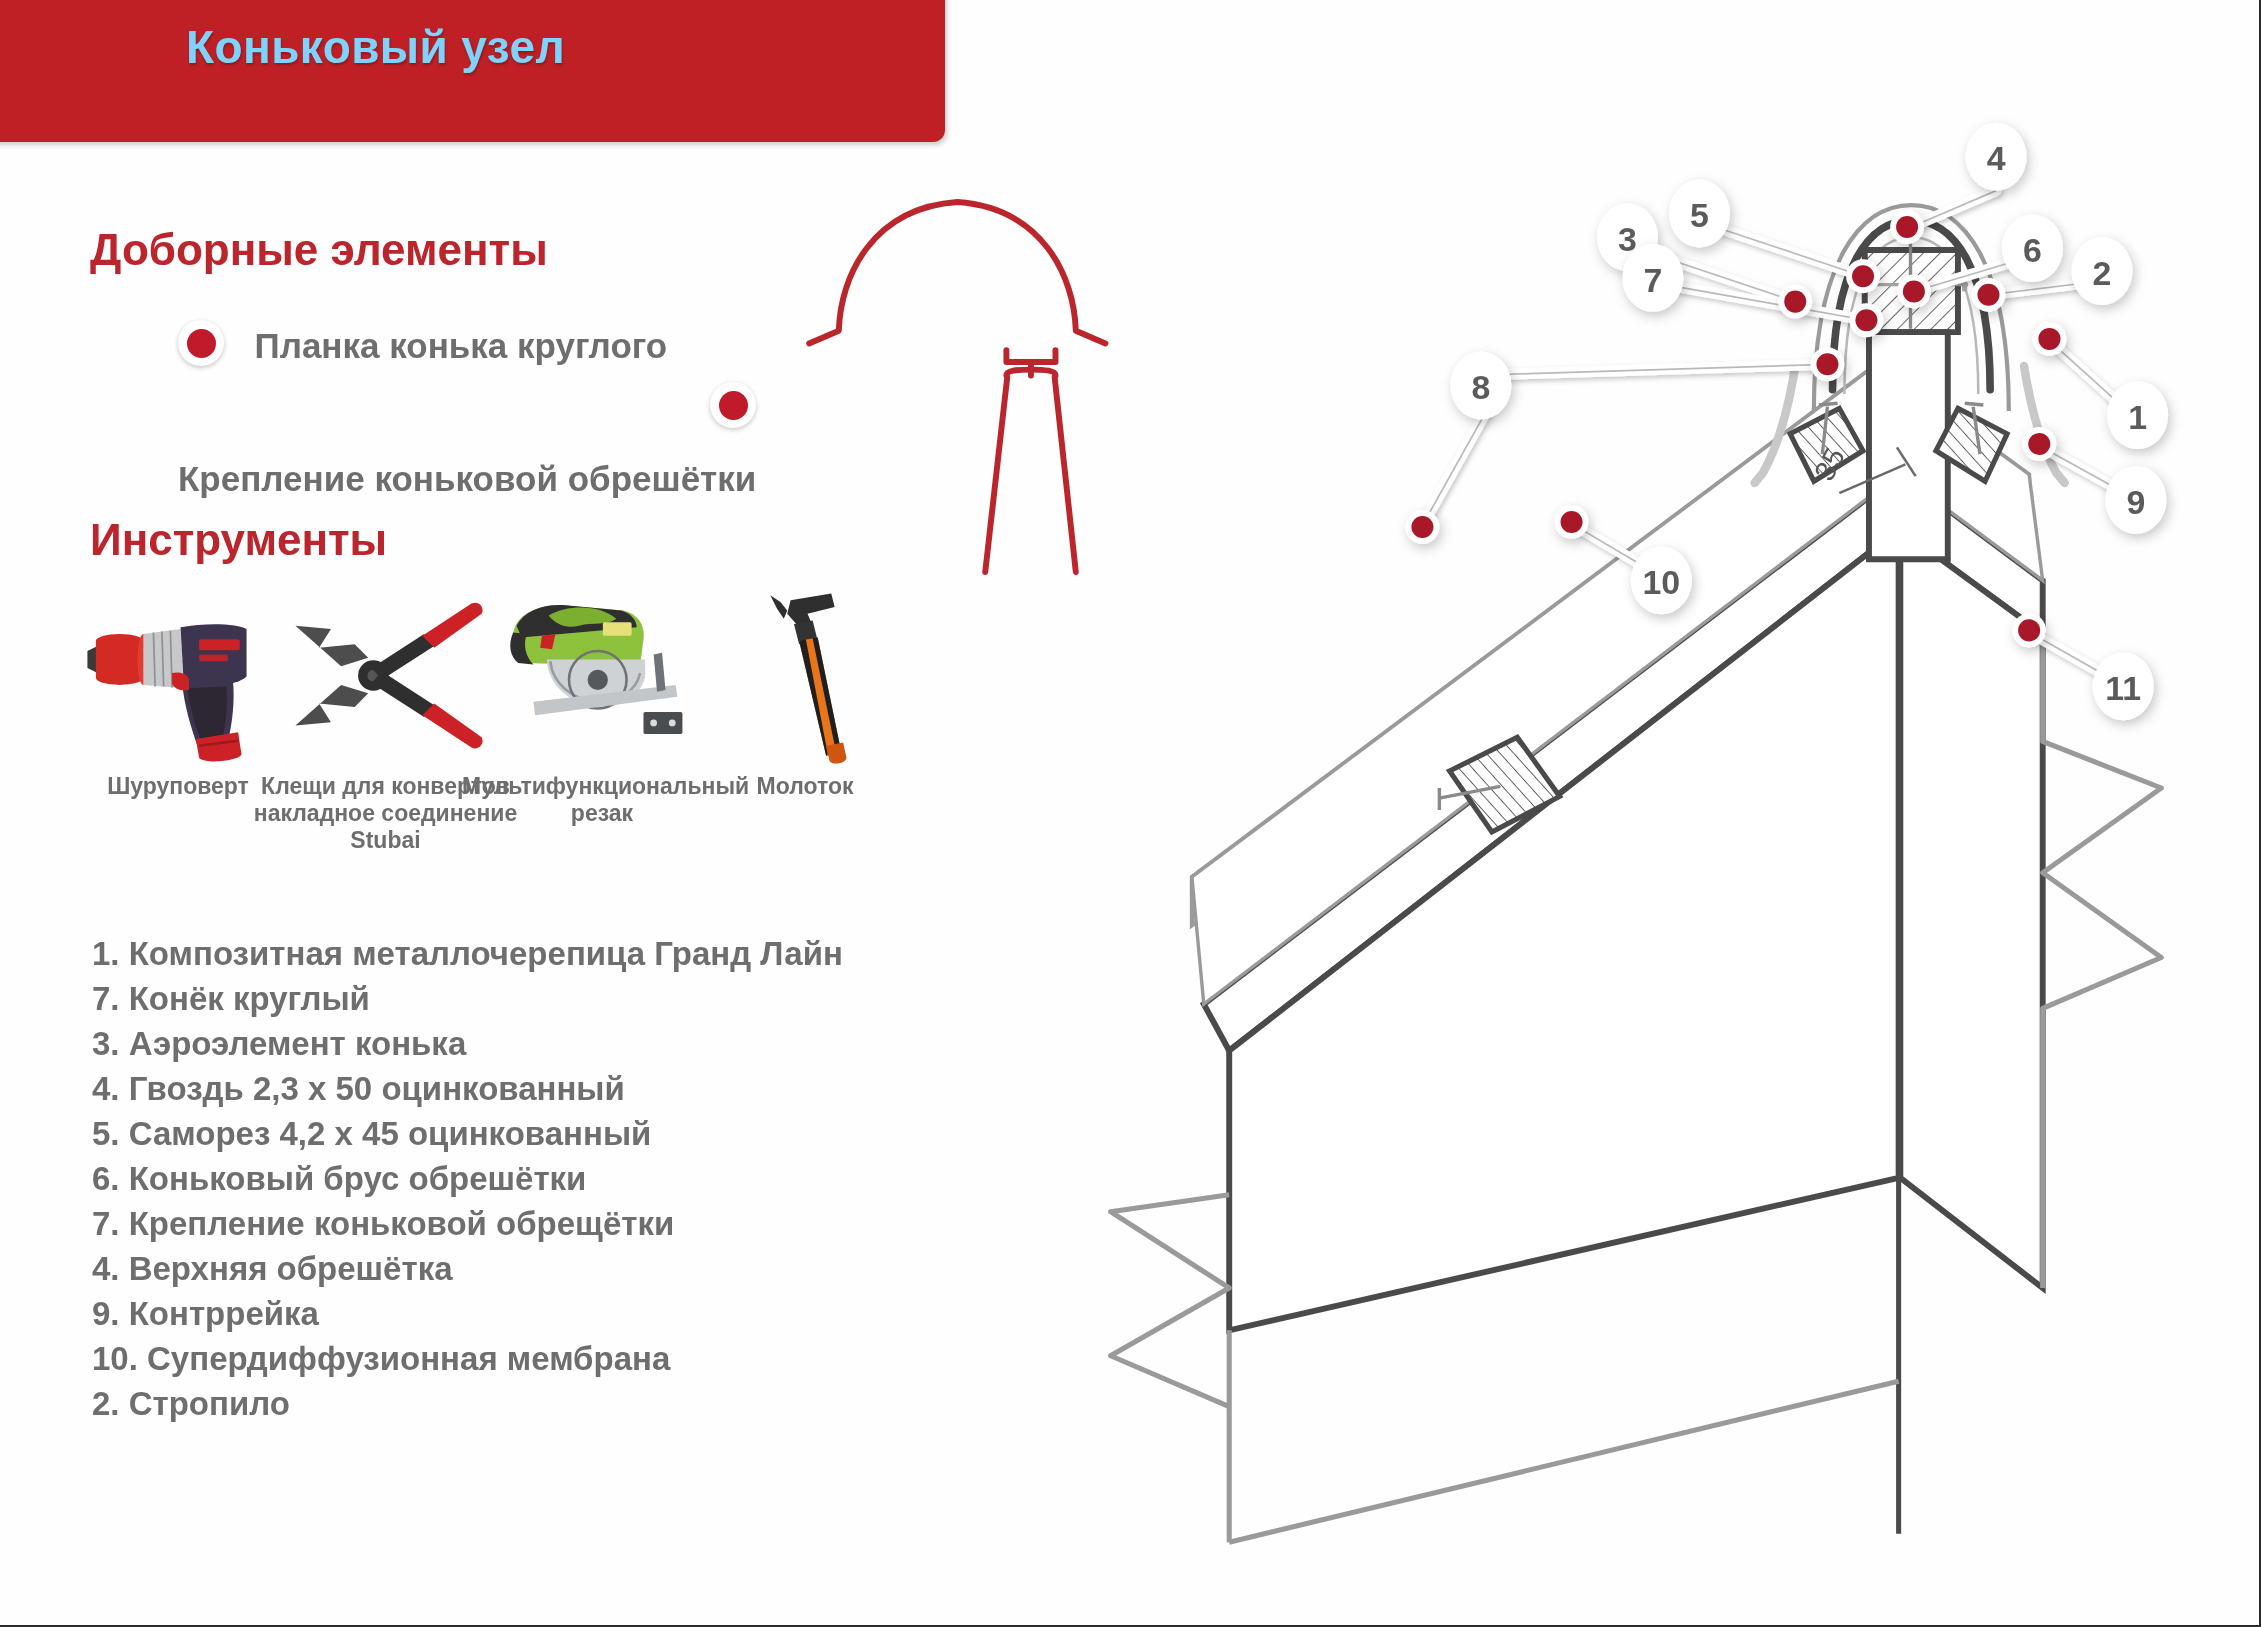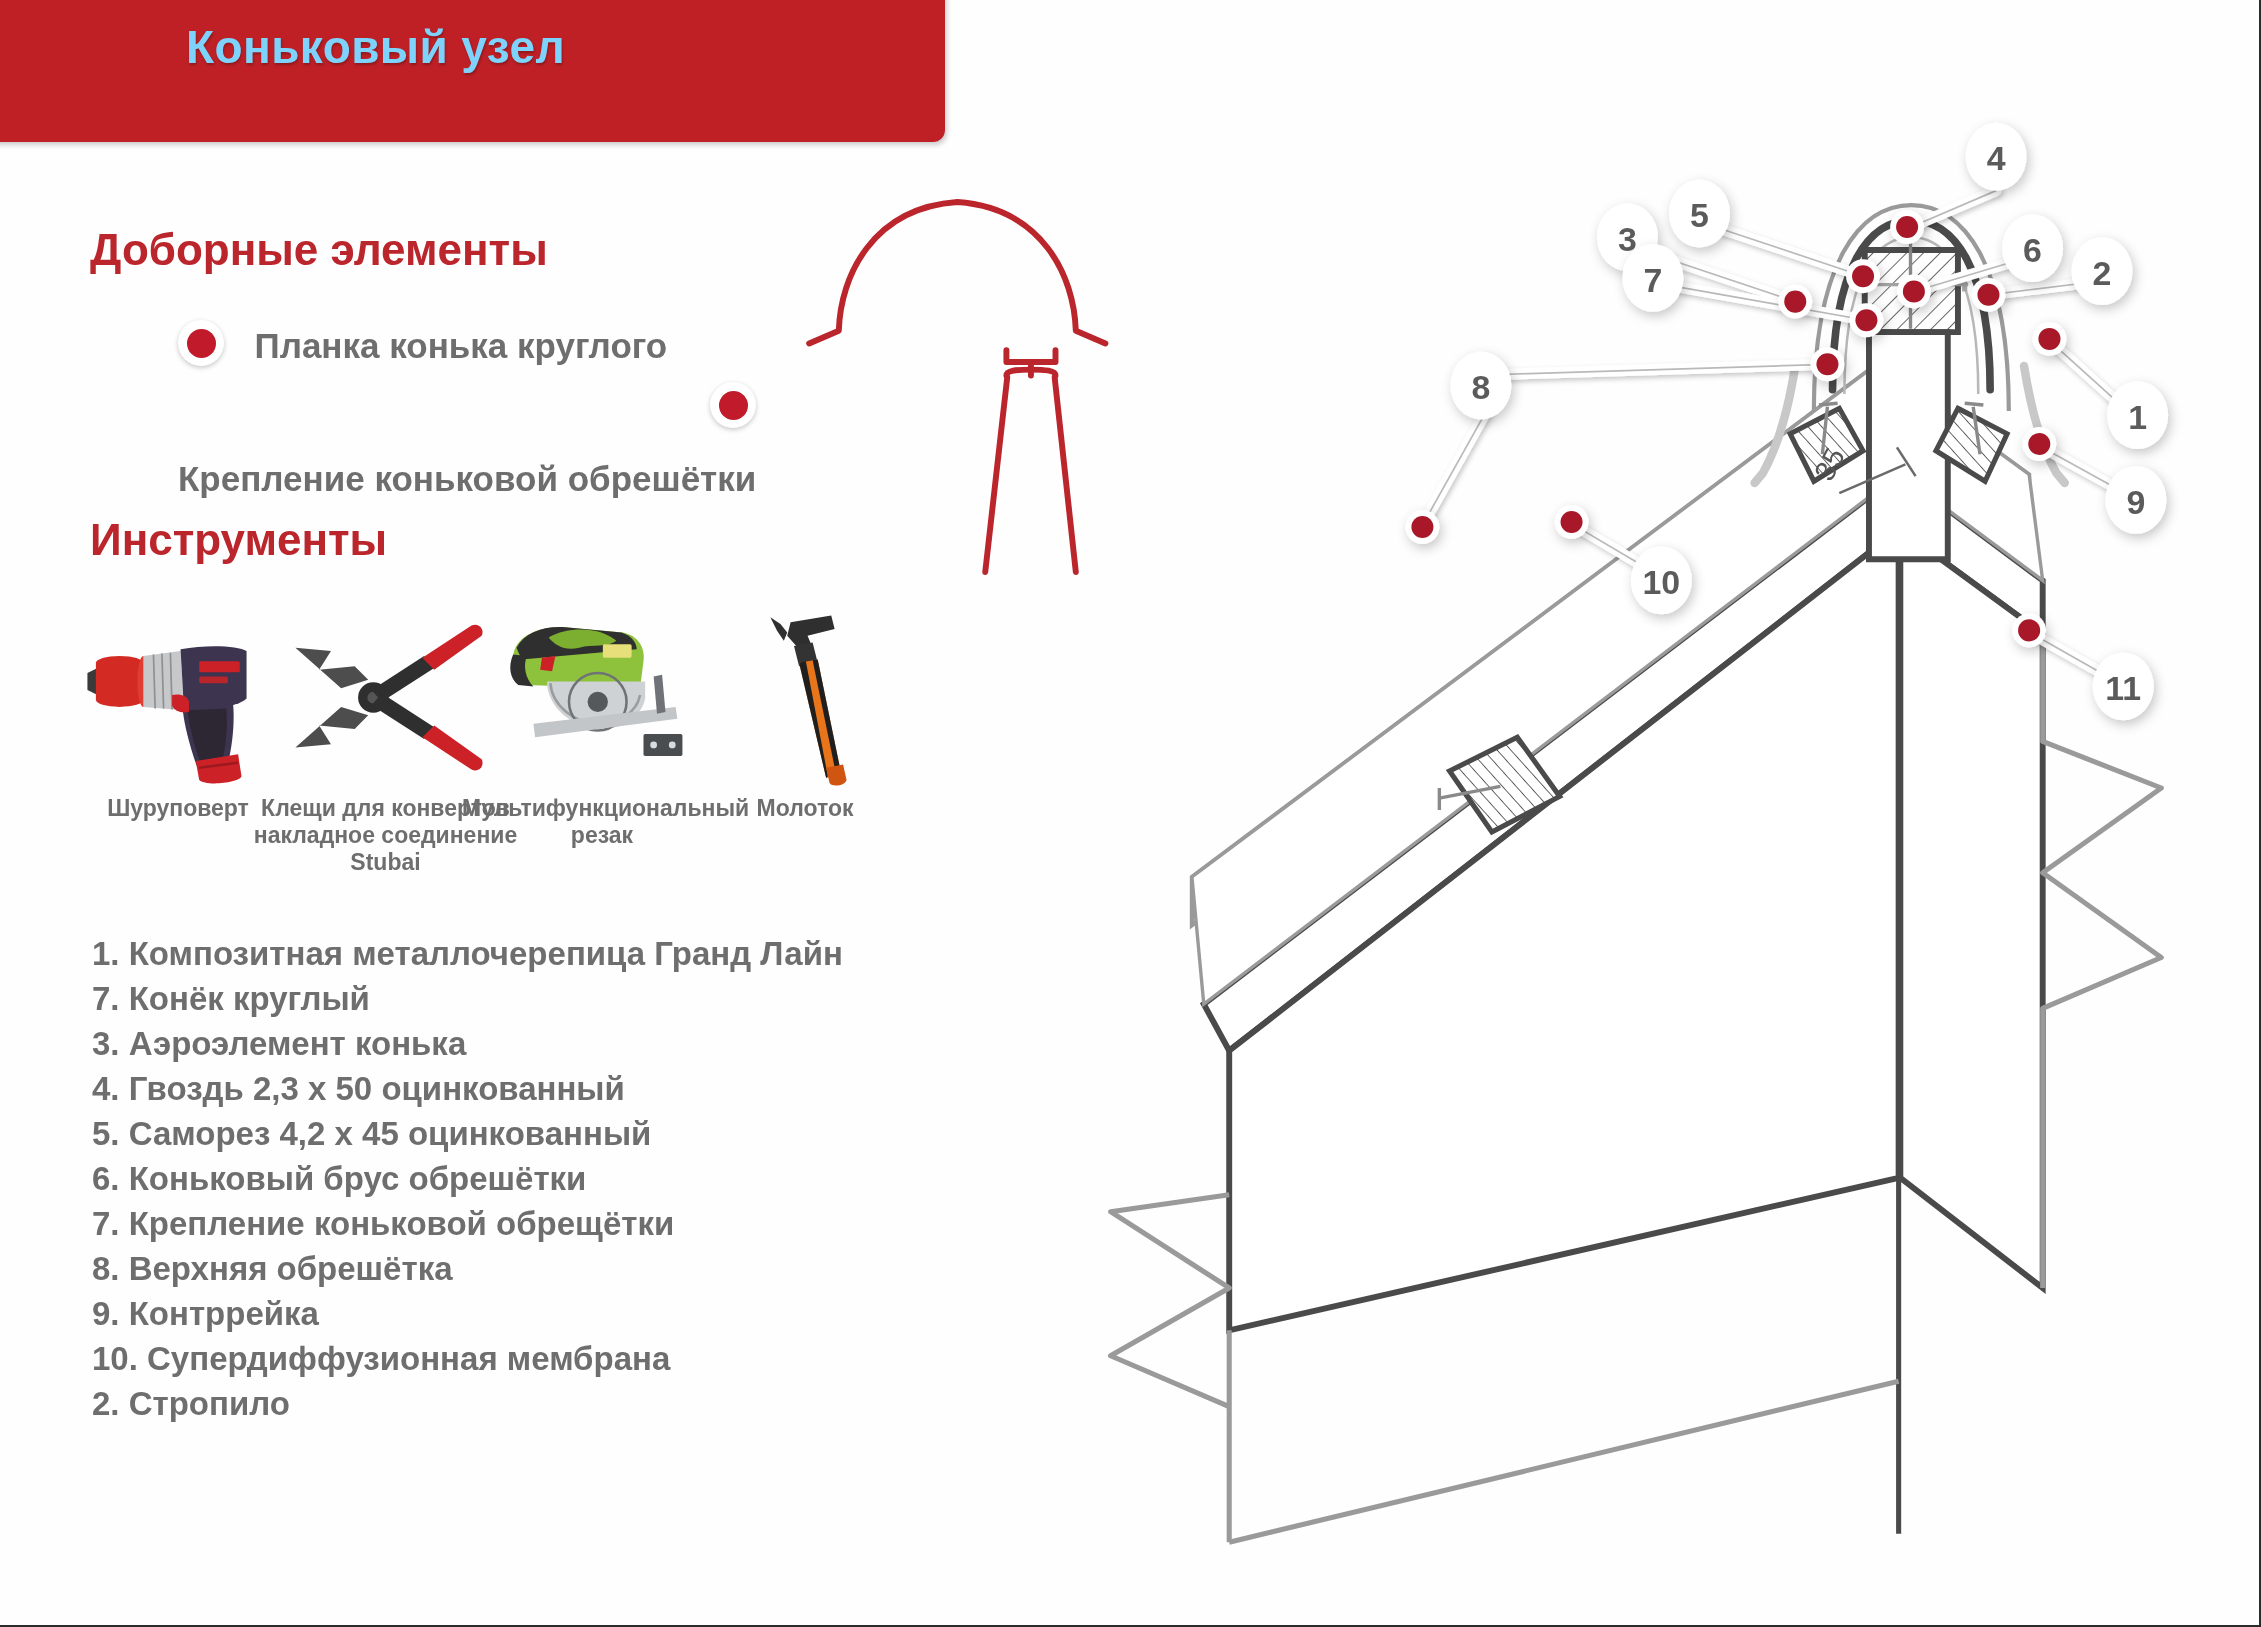--- a/index.html
+++ b/index.html
@@ -99,21 +99,21 @@
     left: 788px;
     top: 174px;
     width: 364px;
     height: 415px;
   }
 
   
   #tools {
     position: absolute;
     left: 72px;
-    top: 607px;
+    top: 585px;
     width: 1102px;
     height: 322px;
   }
   .tool {
     position: absolute;
     top: 0;
     width: 212px;
     height: 322px;
   }
   #tool-0 { left: 0px; }
@@ -321,21 +321,21 @@
   <div class="section-heading" id="heading-instrumenty">Инструменты</div>
 
   <div id="legend">
     <div class="legend-item">1. Композитная металлочерепица Гранд Лайн</div>
     <div class="legend-item">7. Конёк круглый</div>
     <div class="legend-item">3. Аэроэлемент конька</div>
     <div class="legend-item">4. Гвоздь 2,3 х 50 оцинкованный</div>
     <div class="legend-item">5. Саморез 4,2 х 45 оцинкованный</div>
     <div class="legend-item">6. Коньковый брус обрешётки</div>
     <div class="legend-item">7. Крепление коньковой обрещётки</div>
-    <div class="legend-item">8. Верхняя обрешётка</div>
+    <div class="legend-item">4. Верхняя обрешётка</div>
     <div class="legend-item">9. Контррейка</div>
     <div class="legend-item">10. Супердиффузионная мембрана</div>
     <div class="legend-item">2. Стропило</div>
   </div>
 
   <div id="drawing">
     <svg width="1288" height="1517" viewBox="0 0 1520 1790">
       <defs>
         <filter id="softshadow" x="-60%" y="-60%" width="240%" height="240%">
           <feDropShadow dx="3" dy="5" stdDeviation="7" flood-color="#000000" flood-opacity="0.22"></feDropShadow>

